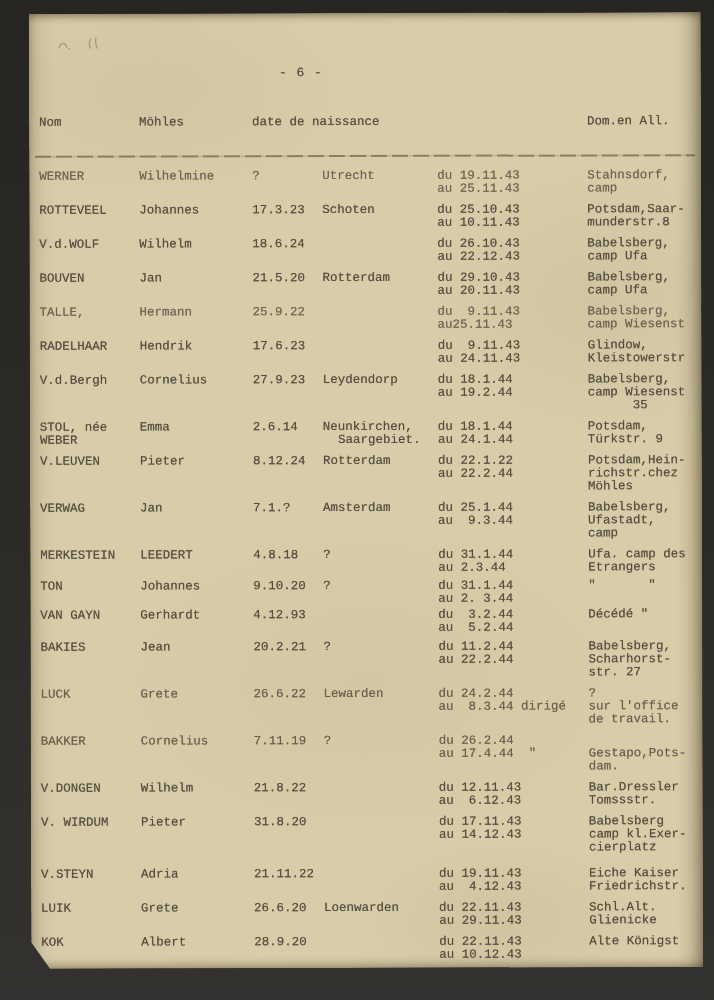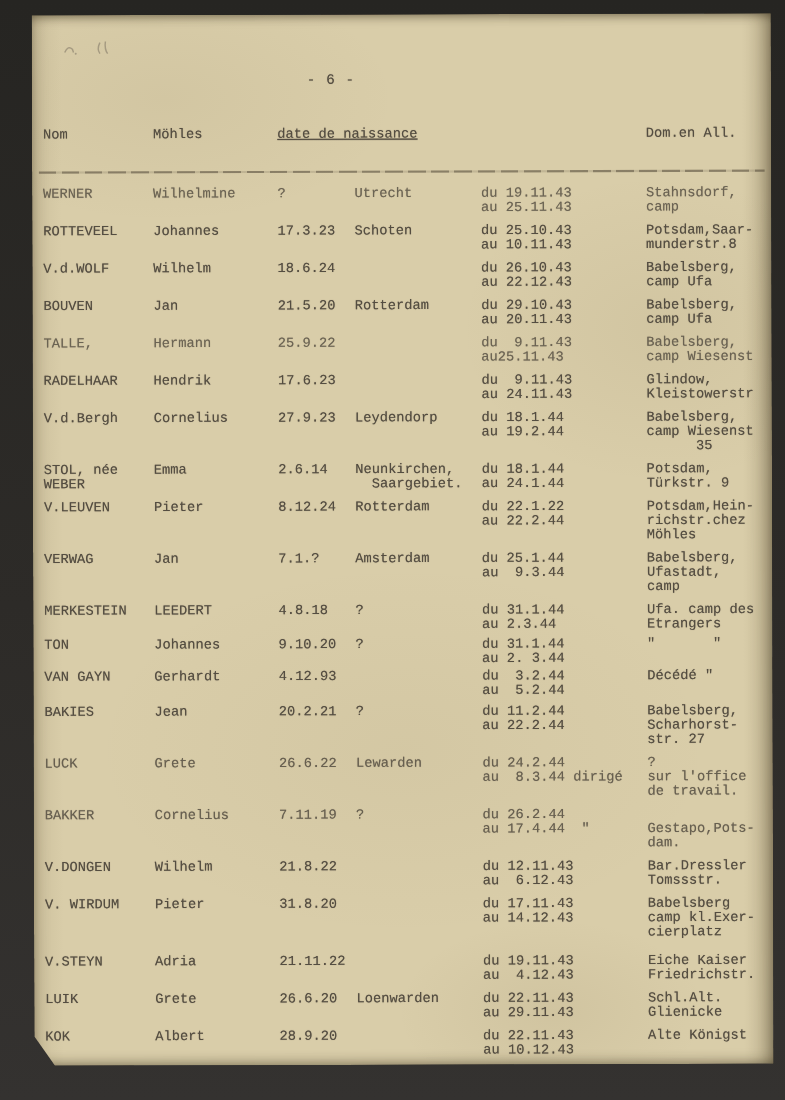--- a/index.html
+++ b/index.html
@@ -28,21 +28,21 @@
     color:#544d41;
   }
   .ink{color:#544d41;text-shadow:0 0 .7px rgba(84,77,65,.65);}
   .page-number{position:absolute;left:250px;top:52px;font-size:13px;letter-spacing:1px;}
   .hand-marks{position:absolute;left:24px;top:18px;opacity:.55;}
   .col-headers{
     position:absolute;left:10px;top:103px;right:4px;
     display:grid;grid-template-columns:100px 113px 70px 115px 150px 1fr;
     font-size:12.5px;line-height:13px;white-space:pre;
   }
-  .hdr-naissance{grid-column:3 / 6;text-decoration:underline;}
+  .hdr-naissance{grid-column:3 / 6;}
   .divider{
     position:absolute;left:6px;top:142px;width:660px;height:2px;
     background:repeating-linear-gradient(90deg,rgba(92,82,64,.75) 0 16px,rgba(92,82,64,.22) 16px 21px);
     opacity:.85;
   }
   .records{position:absolute;left:10px;top:157px;right:4px;}
   .row{
     display:grid;grid-template-columns:100px 113px 70px 115px 150px 1fr;
     margin-bottom:8px;font-size:12.5px;line-height:13px;white-space:pre;
   }

